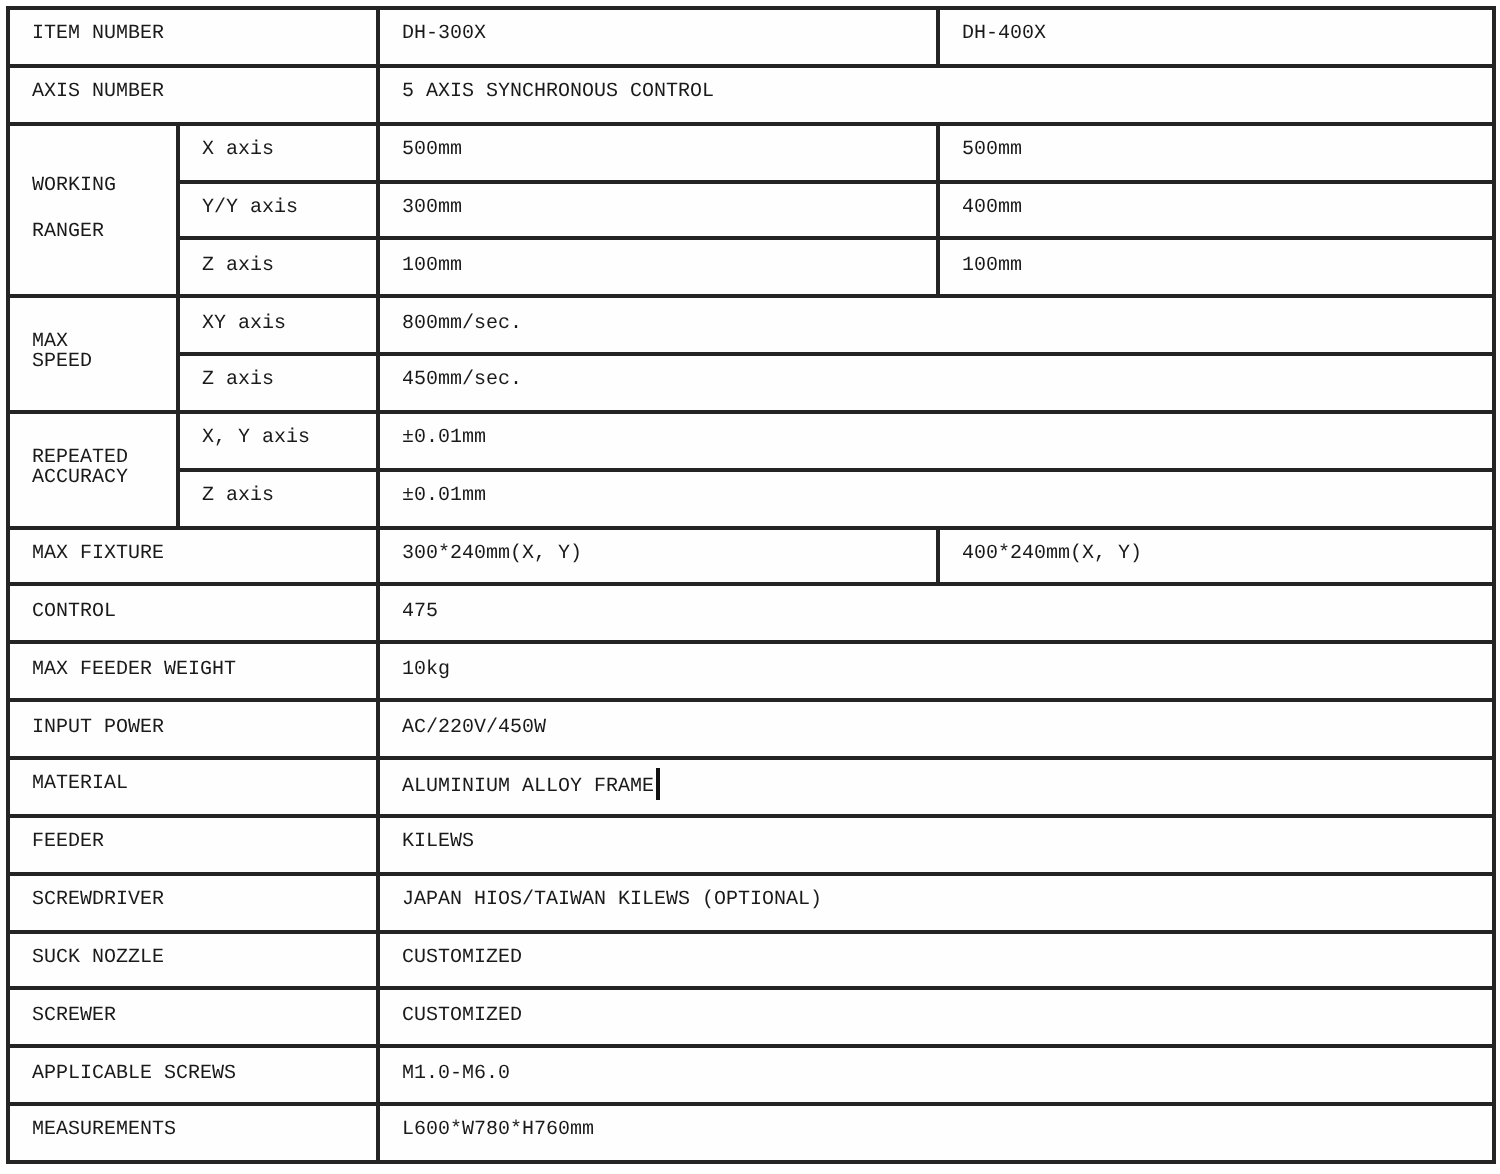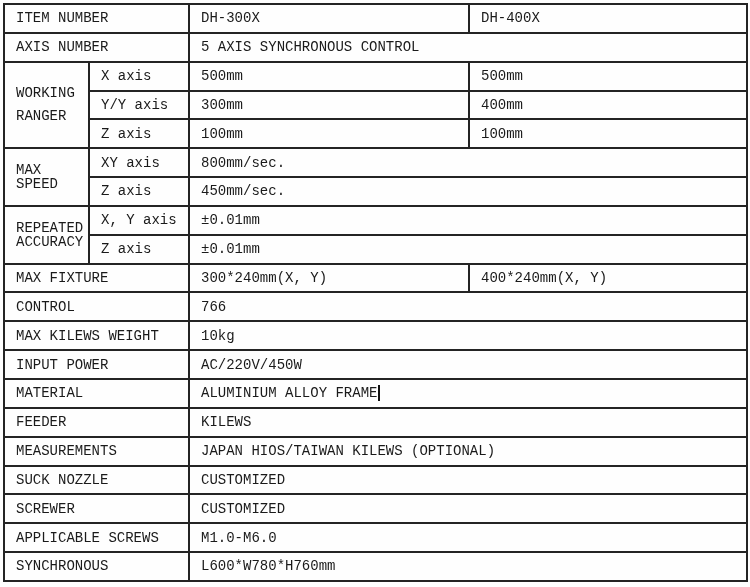--- a/index.html
+++ b/index.html
@@ -20,21 +20,21 @@
     left: 3px;
     top: 3px;
     width: 743px;
     height: 577px;
     border-collapse: collapse;
     table-layout: fixed;
   }
   table.spec tr { height: 28.85px; }
   table.spec td {
     border: 2px solid #242424;
-    font-size: 14px;
+    font-size: 10px;
     line-height: 1;
     color: #1a1a1a;
     white-space: nowrap;
     overflow: hidden;
     padding: 0 0 0 11px;
     vertical-align: middle;
   }
   td.val  { padding-left: 32px; }
   td.axis { padding-left: 14px; margin-left: 11px; }
   td.cat  { padding-left: 11px; }
@@ -122,25 +122,25 @@
     </tr>
 
     <tr>
       <td colspan="2" class="cat">MAX FIXTURE</td>
       <td class="val">300*240mm(X, Y)</td>
       <td class="val">400*240mm(X, Y)</td>
     </tr>
 
     <tr>
       <td colspan="2" class="cat">CONTROL</td>
-      <td colspan="2" class="val">766</td>
+      <td colspan="2" class="val">475</td>
     </tr>
 
     <tr>
-      <td colspan="2" class="cat">MAX KILEWS WEIGHT</td>
+      <td colspan="2" class="cat">MAX FEEDER WEIGHT</td>
       <td colspan="2" class="val">10kg</td>
     </tr>
 
     <tr>
       <td colspan="2" class="cat">INPUT POWER</td>
       <td colspan="2" class="val">AC/220V/450W</td>
     </tr>
 
     <tr>
       <td colspan="2" class="cat">MATERIAL</td>
@@ -148,38 +148,38 @@
         <span>ALUMINIUM ALLOY FRAME</span><span class="caret"></span>
       </td>
     </tr>
 
     <tr>
       <td colspan="2" class="cat">FEEDER</td>
       <td colspan="2" class="val">KILEWS</td>
     </tr>
 
     <tr>
-      <td colspan="2" class="cat">MEASUREMENTS</td>
+      <td colspan="2" class="cat">SCREWDRIVER</td>
       <td colspan="2" class="val">JAPAN HIOS/TAIWAN KILEWS (OPTIONAL)</td>
     </tr>
 
     <tr>
       <td colspan="2" class="cat">SUCK NOZZLE</td>
       <td colspan="2" class="val">CUSTOMIZED</td>
     </tr>
 
     <tr>
       <td colspan="2" class="cat">SCREWER</td>
       <td colspan="2" class="val">CUSTOMIZED</td>
     </tr>
 
     <tr>
       <td colspan="2" class="cat">APPLICABLE SCREWS</td>
       <td colspan="2" class="val">M1.0-M6.0</td>
     </tr>
 
     <tr>
-      <td colspan="2" class="cat">SYNCHRONOUS</td>
+      <td colspan="2" class="cat">MEASUREMENTS</td>
       <td colspan="2" class="val">L600*W780*H760mm</td>
     </tr>
   </tbody>
     </table>
 </div>
 
 </body></html>

